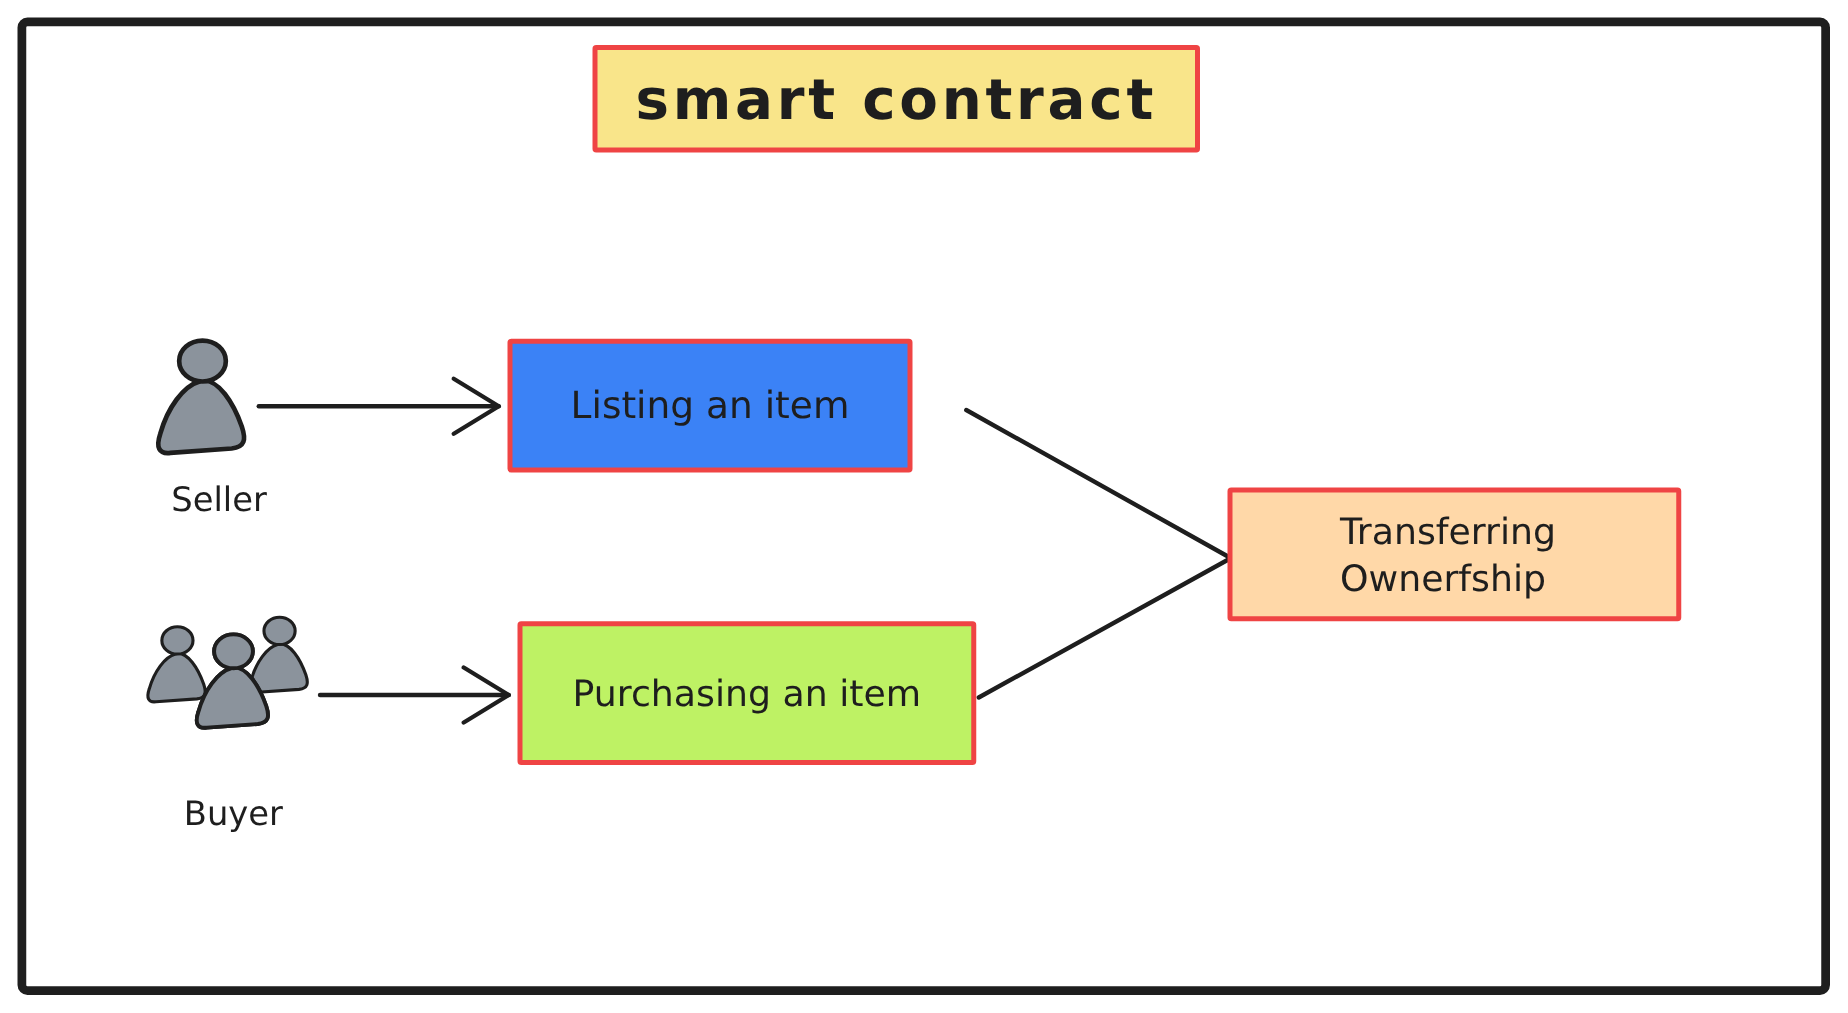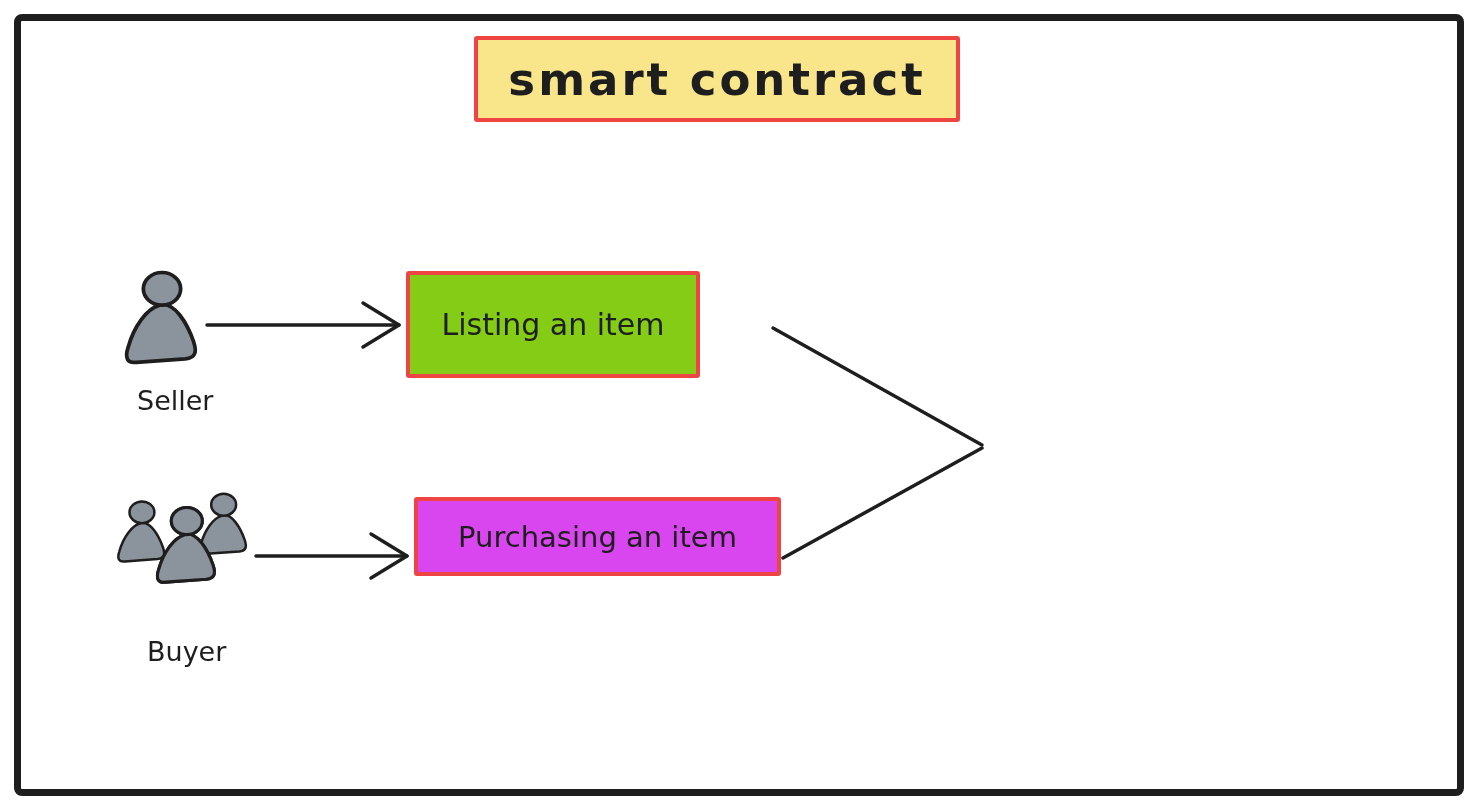--- a/index.html
+++ b/index.html
@@ -17,26 +17,26 @@
     position:absolute; box-sizing:border-box;
     border:4px solid #ef4444; border-radius:3px;
     display:flex; align-items:center; justify-content:center;
     color:#1e1e1e;
   }
   .node-title {
     left:474px; top:36px; width:486px; height:86px;
     background:#f9e58a; font-size:45px; letter-spacing:3px; font-weight:bold;
   }
   .node-listing {
-    left:406px; top:271px; width:294px; height:107px;
-    background:#84cc16; font-size:30px;
+    left:406px; top:271px; width:324px; height:107px;
+    background:#3b82f6; font-size:30px;
   }
   .node-purchasing {
-    left:414px; top:497px; width:367px; height:79px;
-    background:#d946ef; font-size:29px;
+    left:414px; top:497px; width:367px; height:115px;
+    background:#bef264; font-size:29px;
   }
   .node-transfer {
     left:982px; top:390px; width:363px; height:107px;
     background:#ffd8a8; font-size:29px; line-height:38px;
     justify-content:flex-start; padding-left:86px;
     white-space:pre-line;
   }
 
   .actor-icon { position:absolute; }
   .seller-icon { left:120px; top:270px; }
@@ -71,20 +71,24 @@
   </div>
 
   <div class="node node-listing">
     <span>Listing an item</span>
   </div>
 
   <div class="node node-purchasing">
     <span>Purchasing an item</span>
   </div>
 
+  <div class="node node-transfer">
+    <span>Transferring
+Ownerfship</span>
+  </div>
 
   <svg class="actor-icon seller-icon" width="84" height="96" viewBox="0 0 72 82">
     <defs>
       <g id="person" fill="#8b939c" stroke="#1e1e1e" stroke-width="3.2" stroke-linejoin="round">
         <path d="M34,30 C23,33 12,48 7,66 C4,75 6,80 14,79 L56,76 C65,75 66,70 63,61 C57,44 47,29 36,29 Z"></path>
         <ellipse cx="36" cy="16" rx="16" ry="14"></ellipse>
       </g>
     </defs>
     <use href="#person"></use>
   </svg>

